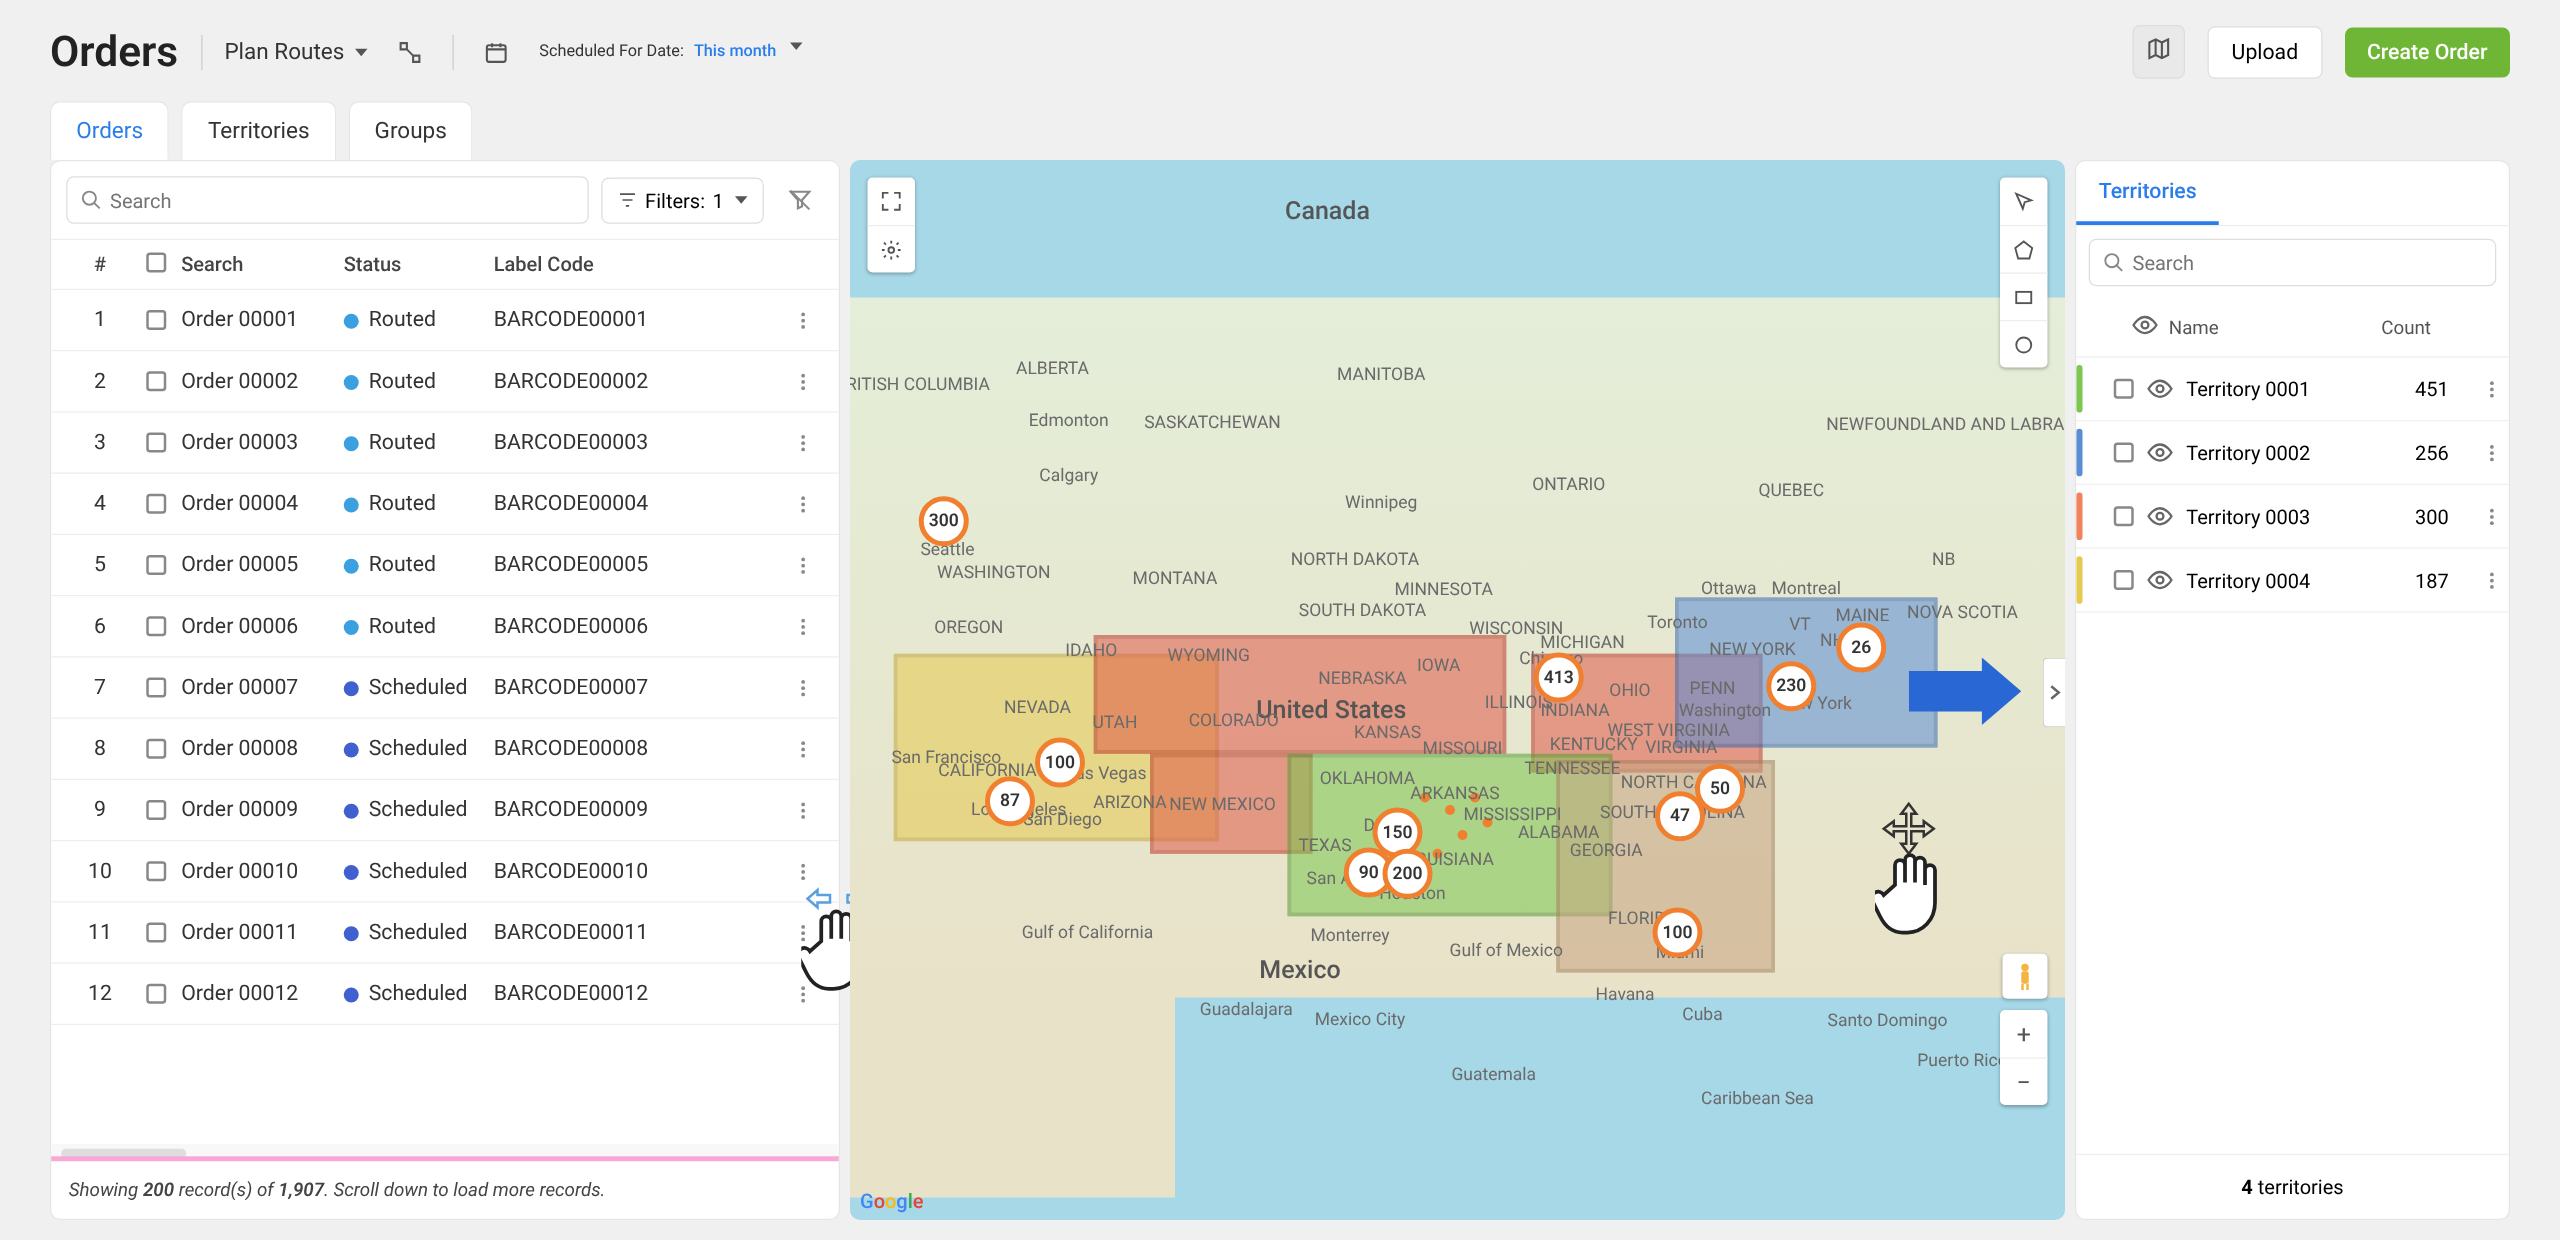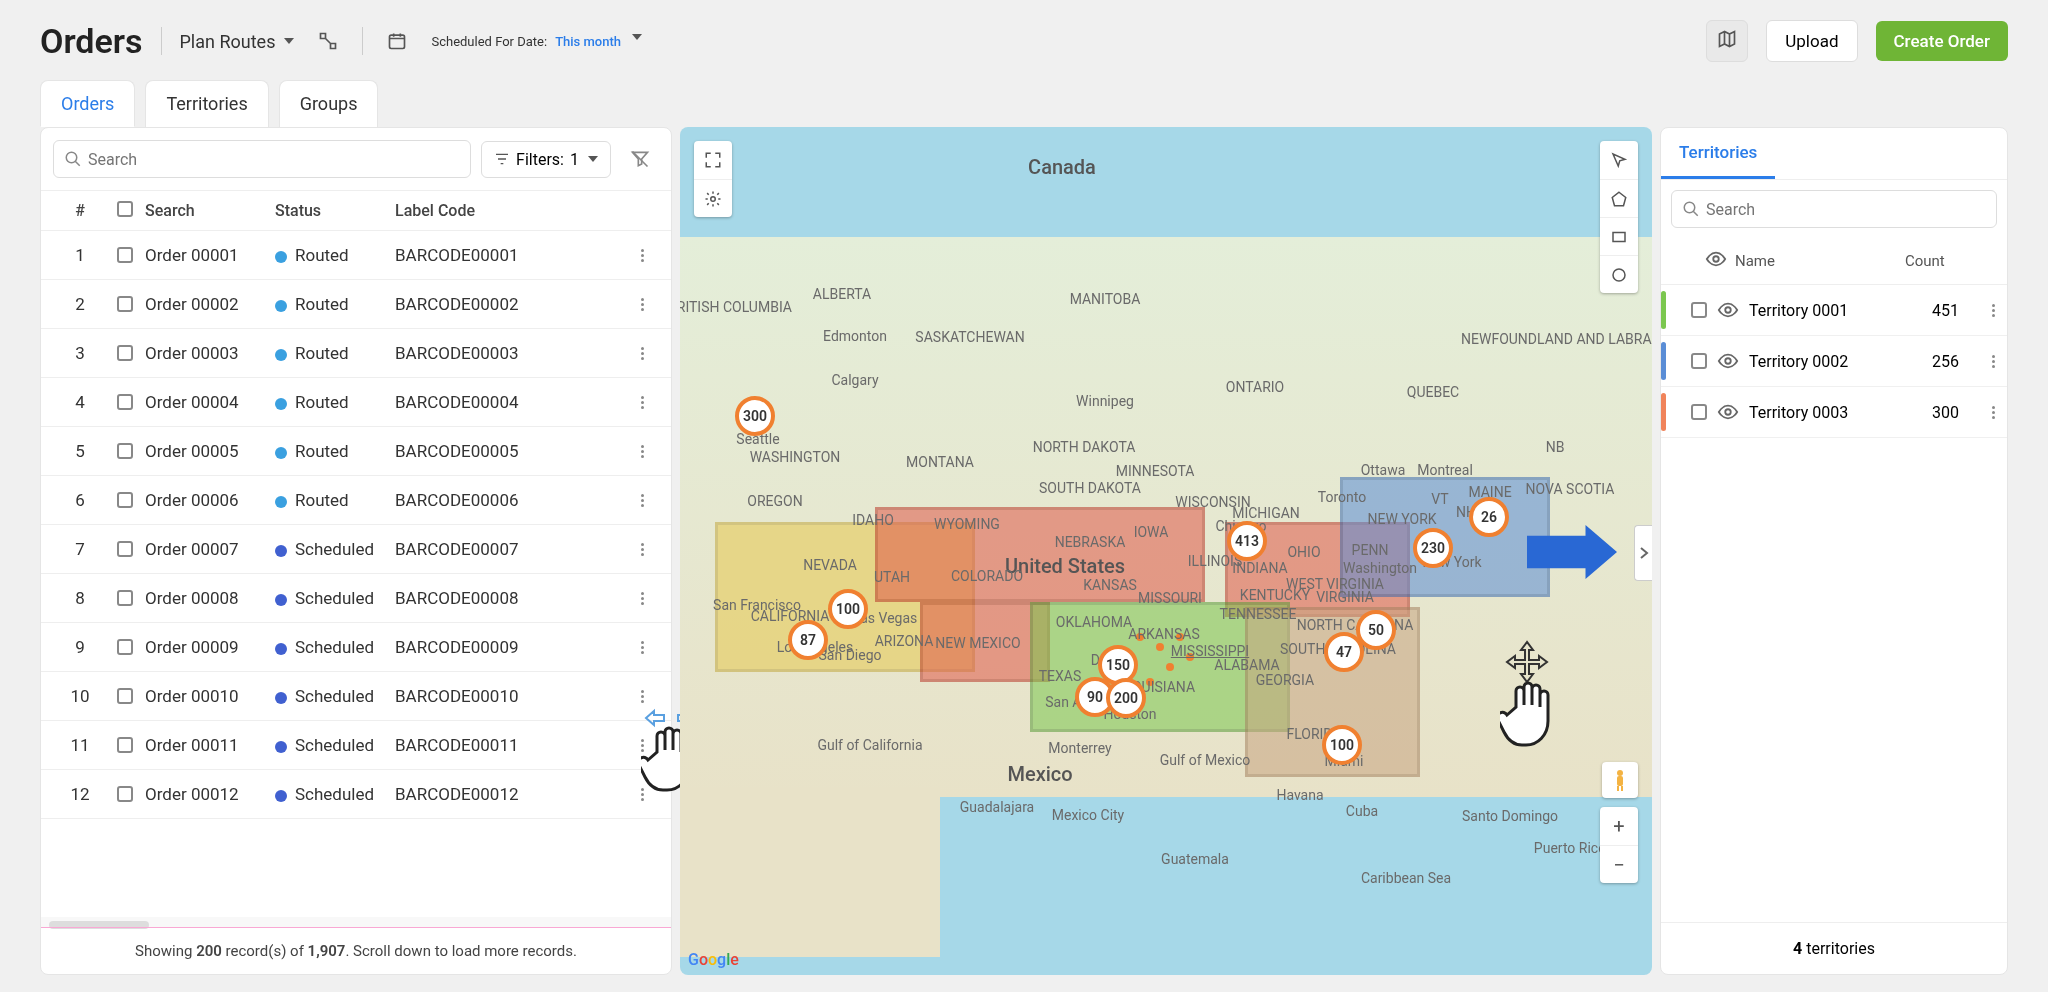--- a/index.html
+++ b/index.html
@@ -37,21 +37,21 @@
 .grid-body { flex:1; overflow-y:auto;}
 .row { display:flex; align-items:center; padding:14px; border-bottom:1px solid #eee; font-size:17px; color:#333;}
 .status-dot { width:12px; height:12px; border-radius:50%; display:inline-block; margin-right:8px; vertical-align:middle;}
 .dot-routed { background:#3aa0e0;}
 .dot-scheduled { background:#4060d0;}
 .row-menu { color:#888; cursor:pointer; font-size:20px; display:flex; flex-direction:column; gap:2px; align-items:center;}
 .row-menu span{width:3px;height:3px;background:#888;border-radius:50%;}
 .chk { width:16px; height:16px; border:2px solid #888; border-radius:3px; cursor:pointer;}
 .scroll-hint { height:10px; background:#f8f8f8; padding:4px 8px;}
 .scroll-hint-bar { width:100px; height:8px; background:#ddd; border-radius:4px;}
-.footer { padding:14px; text-align:center; font-size:15px; color:#444; border-top:1px solid #f9a8d4;}
+.footer { padding:14px; text-align:left; font-size:15px; color:#444; border-top:4px solid #f9a8d4;font-style:italic;}
 .footer b{font-weight:600;}
 .map-panel { flex:1; border-radius:8px; background: linear-gradient(180deg, #a6d8e8 0%, #a6d8e8 100%); position:relative; height:848px; overflow:hidden;}
 .land { position:absolute; background:#e4eed9; }
 .territory-shape { position:absolute; opacity:0.55; }
 .terr-yellow { background:#e6c94f; border:3px solid #c2a83f; }
 .terr-red { background:#e05a4a; border:3px solid #b93829; }
 .terr-green { background:#7bc74f; border:3px solid #5a9c3a; }
 .terr-blue { background:#5a8dd6; border:3px solid #3a6ab0; }
 .terr-brown { background:#c8a582; border:3px solid #a58260; }
 .map-pin { position:absolute; width:40px; height:40px; border-radius:50%; background:#fff; border:4px solid #f08030; display:flex; align-items:center; justify-content:center; font-size:14px; font-weight:600; color:#333; transform:translate(-50%,-50%);}
@@ -453,21 +453,21 @@
           <div class="map-label" style="left: 205px; top: 491px;">Las Vegas</div>
           <div class="map-label" style="left: 135px; top: 520px;">Los Angeles</div>
           <div class="map-label" style="left: 170px; top: 528px;">San Diego</div>
           <div class="map-label" style="left: 224px; top: 514px;">ARIZONA</div>
           <div class="map-label" style="left: 298px; top: 516px;">NEW MEXICO</div>
           <div class="map-label" style="left: 414px; top: 495px;">OKLAHOMA</div>
           <div class="map-label" style="left: 484px; top: 507px;">ARKANSAS</div>
           <div class="map-label" style="left: 578px; top: 487px;">TENNESSEE</div>
           <div class="map-label" style="left: 675px; top: 498px;">NORTH CAROLINA</div>
           <div class="map-label" style="left: 658px; top: 522px;">SOUTH CAROLINA</div>
-          <div class="map-label" style="left: 530px; top: 524px; text-decoration: underline;">MISSISSIPPI</div>
+          <div class="map-label" style="left: 530px; top: 524px;">MISSISSIPPI</div>
           <div class="map-label" style="left: 567px; top: 538px;">ALABAMA</div>
           <div class="map-label" style="left: 605px; top: 553px;">GEORGIA</div>
           <div class="map-label" style="left: 380px; top: 549px;">TEXAS</div>
           <div class="map-label" style="left: 430px; top: 533px;">Dallas</div>
           <div class="map-label" style="left: 480px; top: 560px;">LOUISIANA</div>
           <div class="map-label" style="left: 403px; top: 575px;">San Antonio</div>
           <div class="map-label" style="left: 450px; top: 587px;">Houston</div>
           <div class="map-label" style="left: 525px; top: 633px;">Gulf of Mexico</div>
           <div class="map-label" style="left: 634px; top: 607px;">FLORIDA</div>
           <div class="map-label" style="left: 664px; top: 634px;">Miami</div>
@@ -635,19 +635,35 @@
               <circle cx="12" cy="12" r="3"></circle>
             </svg>
             <div class="terr-name">Territory 0003</div>
             <div class="terr-count">300</div>
             <div class="row-menu">
               <span></span>
               <span></span>
               <span></span>
             </div>
           </div>
+          <div class="terr-row">
+            <div class="color-bar" style="background:#e6c94f"></div>
+            <div style="width:8px"></div>
+            <div class="chk"></div>
+            <svg class="eye-icon" viewBox="0 0 24 24" fill="none" stroke="#666" stroke-width="2">
+              <path d="M2 12s4-7 10-7 10 7 10 7-4 7-10 7-10-7-10-7z"></path>
+              <circle cx="12" cy="12" r="3"></circle>
+            </svg>
+            <div class="terr-name">Territory 0004</div>
+            <div class="terr-count">187</div>
+            <div class="row-menu">
+              <span></span>
+              <span></span>
+              <span></span>
+            </div>
+          </div>
         </div>
       <div class="rp-footer">
         <b>4</b><span> territories</span>
       </div>
     </div>
   </div>
 </div>
 
 </body></html>

